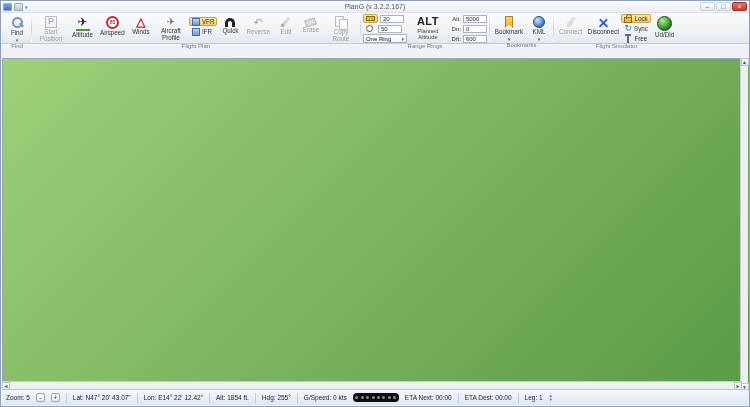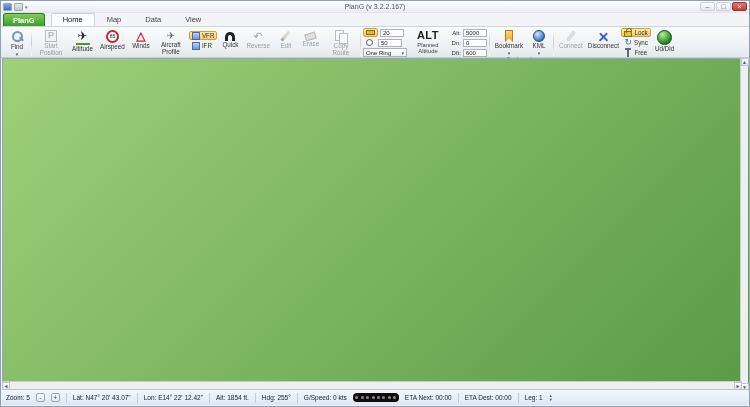--- a/index.html
+++ b/index.html
@@ -184,29 +184,20 @@
       <span class="qdrop">▾</span>
     </div>
     <div class="wtitle">PlanG (v 3.2.2.167)</div>
     <div class="winbtns">
       <span class="winbtn">–</span>
       <span class="winbtn">□</span>
       <span class="winbtn close">×</span>
     </div>
   </div>
 
-  <div class="tabrow">
-    <div class="appbtn">PlanG</div>
-    <div style="display:flex">
-        <div class="tab active">Home</div>
-        <div class="tab">Map</div>
-        <div class="tab">Data</div>
-        <div class="tab">View</div>
-      </div>
-  </div>
 
   <div class="ribbon">
 
     <div class="rgroup">
       <div class="rbody">
         <div class="rbtn">
           <span class="ico ico-mag"></span>
           <span class="lbl">Find</span>
           <span class="drop">▾</span>
         </div>

